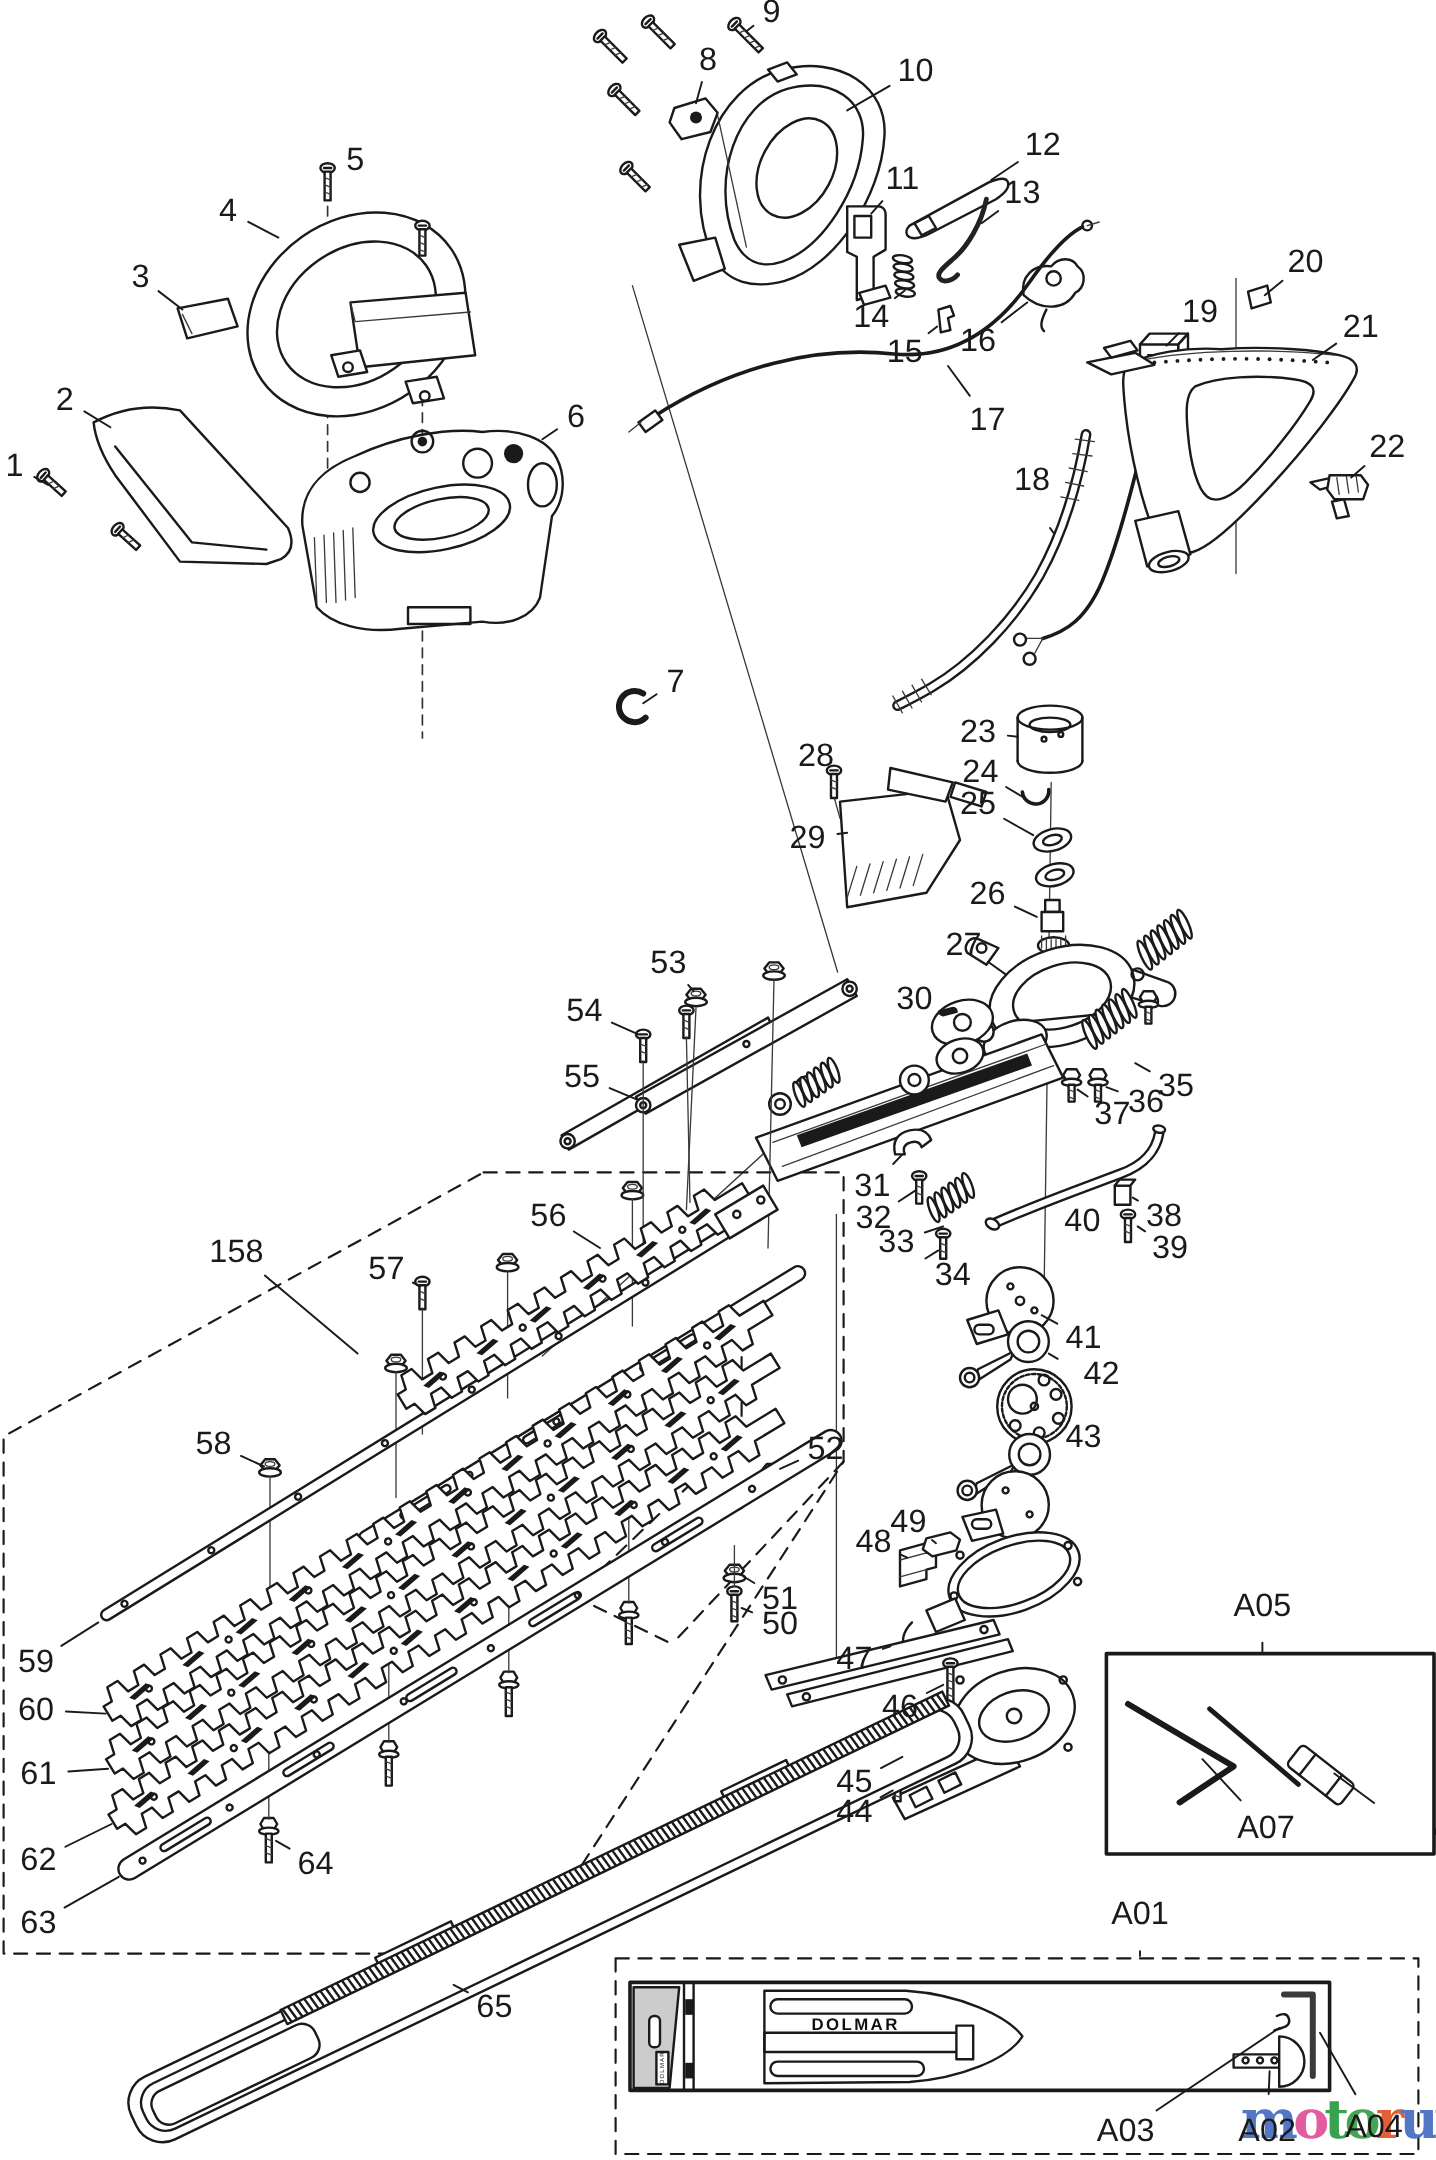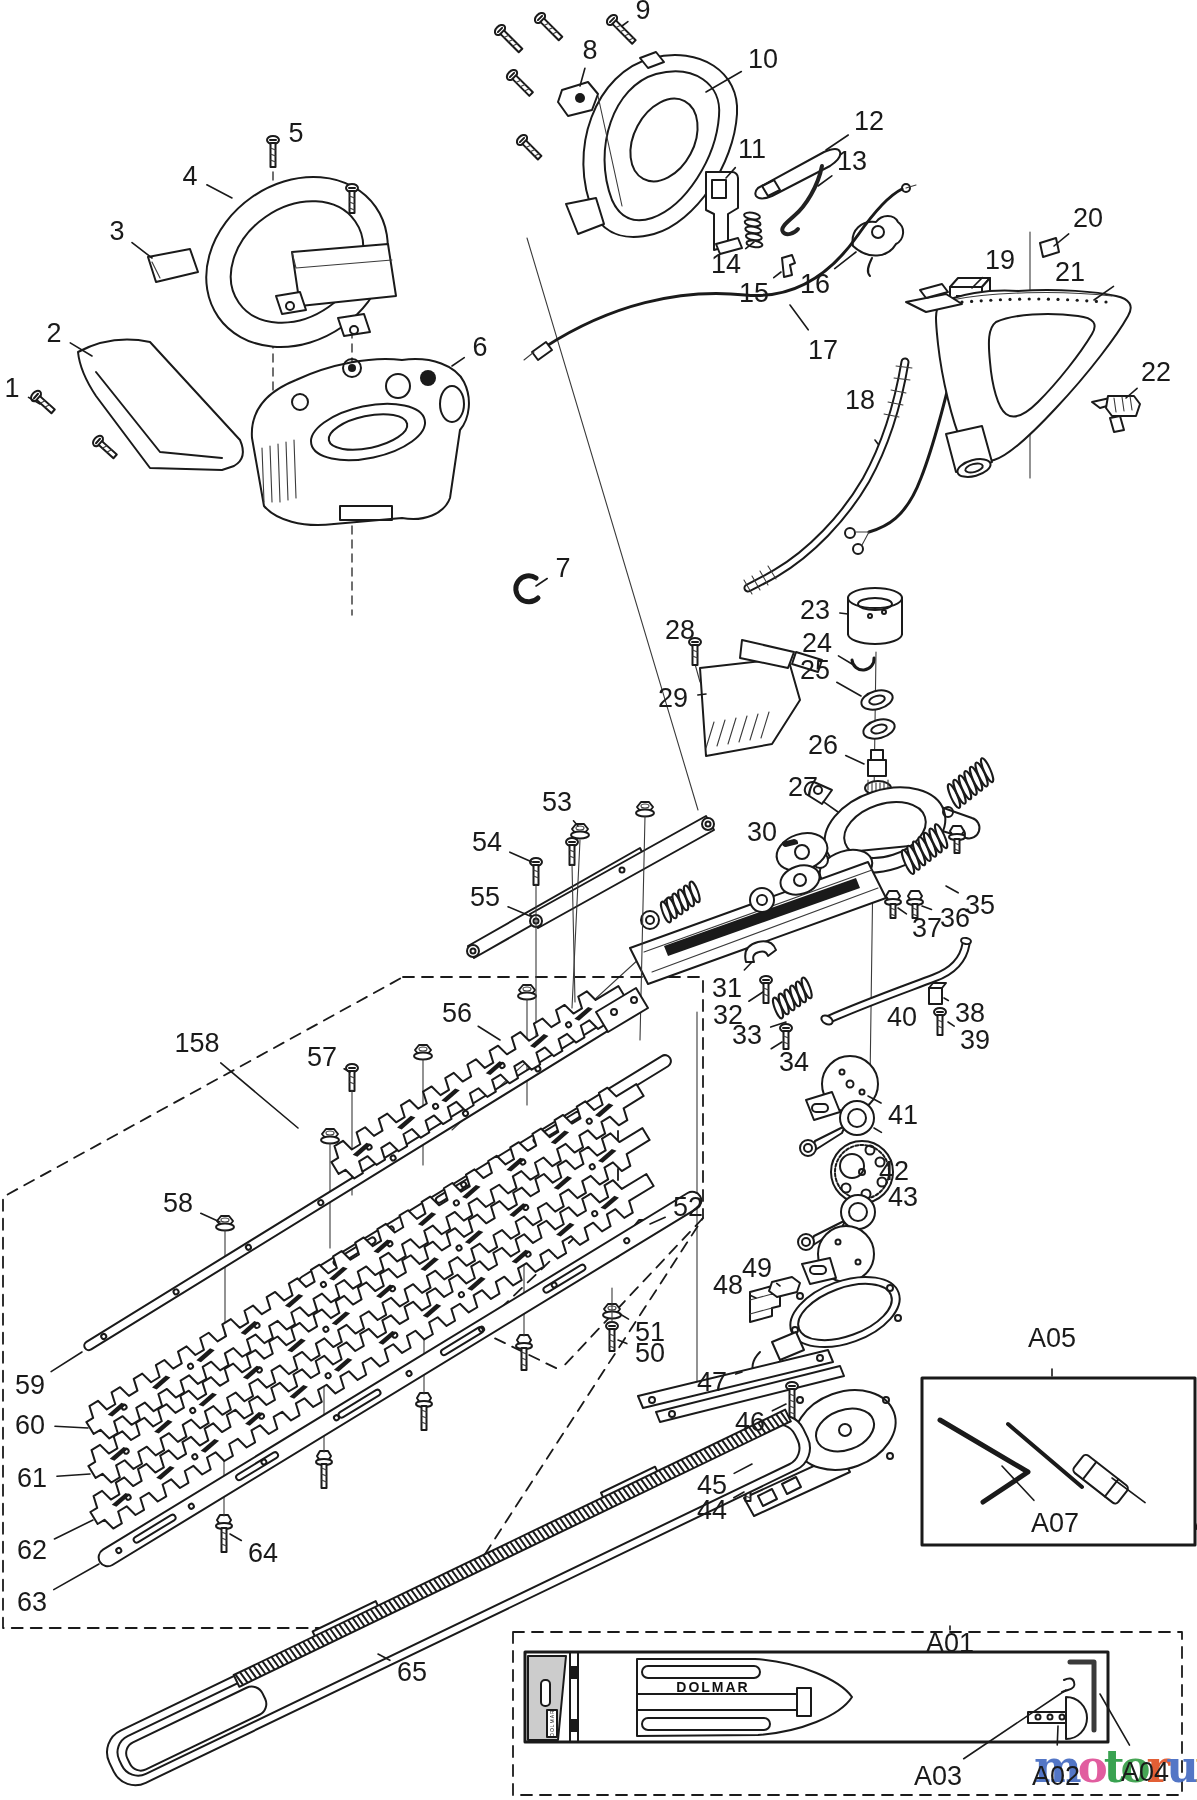--- a/index.html
+++ b/index.html
@@ -1023,42 +1023,42 @@
       <div class="plabel" style="left: 752px; top: 149px;">11</div>
       <div class="plabel" style="left: 869px; top: 121px;">12</div>
       <div class="plabel" style="left: 852px; top: 161px;">13</div>
       <div class="plabel" style="left: 726px; top: 264px;">14</div>
       <div class="plabel" style="left: 754px; top: 293px;">15</div>
       <div class="plabel" style="left: 815px; top: 284px;">16</div>
       <div class="plabel" style="left: 823px; top: 350px;">17</div>
       <div class="plabel" style="left: 860px; top: 400px;">18</div>
       <div class="plabel" style="left: 1000px; top: 260px;">19</div>
       <div class="plabel" style="left: 1088px; top: 218px;">20</div>
-      <div class="plabel" style="left: 1070px; top: 272px;">21</div>
+      <div class="plabel" style="left: 1134px; top: 272px;">21</div>
       <div class="plabel" style="left: 1156px; top: 372px;">22</div>
       <div class="plabel" style="left: 815px; top: 610px;">23</div>
       <div class="plabel" style="left: 817px; top: 643px;">24</div>
       <div class="plabel" style="left: 815px; top: 670px;">25</div>
       <div class="plabel" style="left: 823px; top: 745px;">26</div>
       <div class="plabel" style="left: 803px; top: 787px;">27</div>
       <div class="plabel" style="left: 680px; top: 630px;">28</div>
       <div class="plabel" style="left: 673px; top: 698px;">29</div>
       <div class="plabel" style="left: 762px; top: 832px;">30</div>
       <div class="plabel" style="left: 727px; top: 988px;">31</div>
       <div class="plabel" style="left: 728px; top: 1015px;">32</div>
       <div class="plabel" style="left: 747px; top: 1035px;">33</div>
       <div class="plabel" style="left: 750px; top: 1062px; margin-left: 44px;">34</div>
       <div class="plabel" style="left: 980px; top: 905px;">35</div>
       <div class="plabel" style="left: 955px; top: 918px;">36</div>
       <div class="plabel" style="left: 927px; top: 928px;">37</div>
       <div class="plabel" style="left: 970px; top: 1013px;">38</div>
       <div class="plabel" style="left: 975px; top: 1040px;">39</div>
       <div class="plabel" style="left: 902px; top: 1017px;">40</div>
       <div class="plabel" style="left: 903px; top: 1115px;">41</div>
-      <div class="plabel" style="left: 894px; top: 1145px; margin-top: 26px;">42</div>
+      <div class="plabel" style="left: 918px; top: 1145px;">42</div>
       <div class="plabel" style="left: 903px; top: 1197px;">43</div>
       <div class="plabel" style="left: 712px; top: 1510px;">44</div>
       <div class="plabel" style="left: 712px; top: 1485px;">45</div>
       <div class="plabel" style="left: 750px; top: 1422px;">46</div>
       <div class="plabel" style="left: 712px; top: 1382px;">47</div>
       <div class="plabel" style="left: 728px; top: 1285px;">48</div>
       <div class="plabel" style="left: 757px; top: 1268px;">49</div>
       <div class="plabel" style="left: 650px; top: 1353px;">50</div>
       <div class="plabel" style="left: 650px; top: 1332px;">51</div>
       <div class="plabel" style="left: 688px; top: 1207px;">52</div>
@@ -1072,21 +1072,21 @@
       <div class="plabel" style="left: 30px; top: 1425px;">60</div>
       <div class="plabel" style="left: 32px; top: 1478px;">61</div>
       <div class="plabel" style="left: 32px; top: 1550px;">62</div>
       <div class="plabel" style="left: 32px; top: 1602px;">63</div>
       <div class="plabel" style="left: 263px; top: 1553px;">64</div>
       <div class="plabel" style="left: 412px; top: 1672px;">65</div>
       <div class="plabel" style="left: 197px; top: 1043px;">158</div>
       <div class="plabel" style="left: 1052px; top: 1338px;">A05</div>
       <div class="plabel" style="left: 1170px; top: 1521px; margin-left: 48px;">A06</div>
       <div class="plabel" style="left: 1055px; top: 1523px;">A07</div>
-      <div class="plabel" style="left: 950px; top: 1595px; margin-top: 48px;">A01</div>
+      <div class="plabel" style="left: 950px; top: 1595px;">A01</div>
       <div class="plabel" style="left: 938px; top: 1776px;">A03</div>
       <div class="plabel" style="left: 1056px; top: 1776px;">A02</div>
       <div class="plabel" style="left: 1145px; top: 1772px;">A04</div>
     </div>
 
 <div class="pkg-brand" style="left:713px;top:1687px;">DOLMAR</div>
 <div class="card-brand" style="left:552px;top:1723px;">DOLMAR</div>
 
 <div id="watermark"><span style="color: rgb(74, 111, 196);">m</span><span style="color: rgb(224, 85, 154);">o</span><span style="color: rgb(47, 158, 72);">t</span><span style="color: rgb(61, 161, 76);">o</span><span style="color: rgb(226, 87, 43);">r</span><span style="color: rgb(74, 111, 196);">u</span><span style="color: rgb(232, 166, 30);">f</span></div>
 

